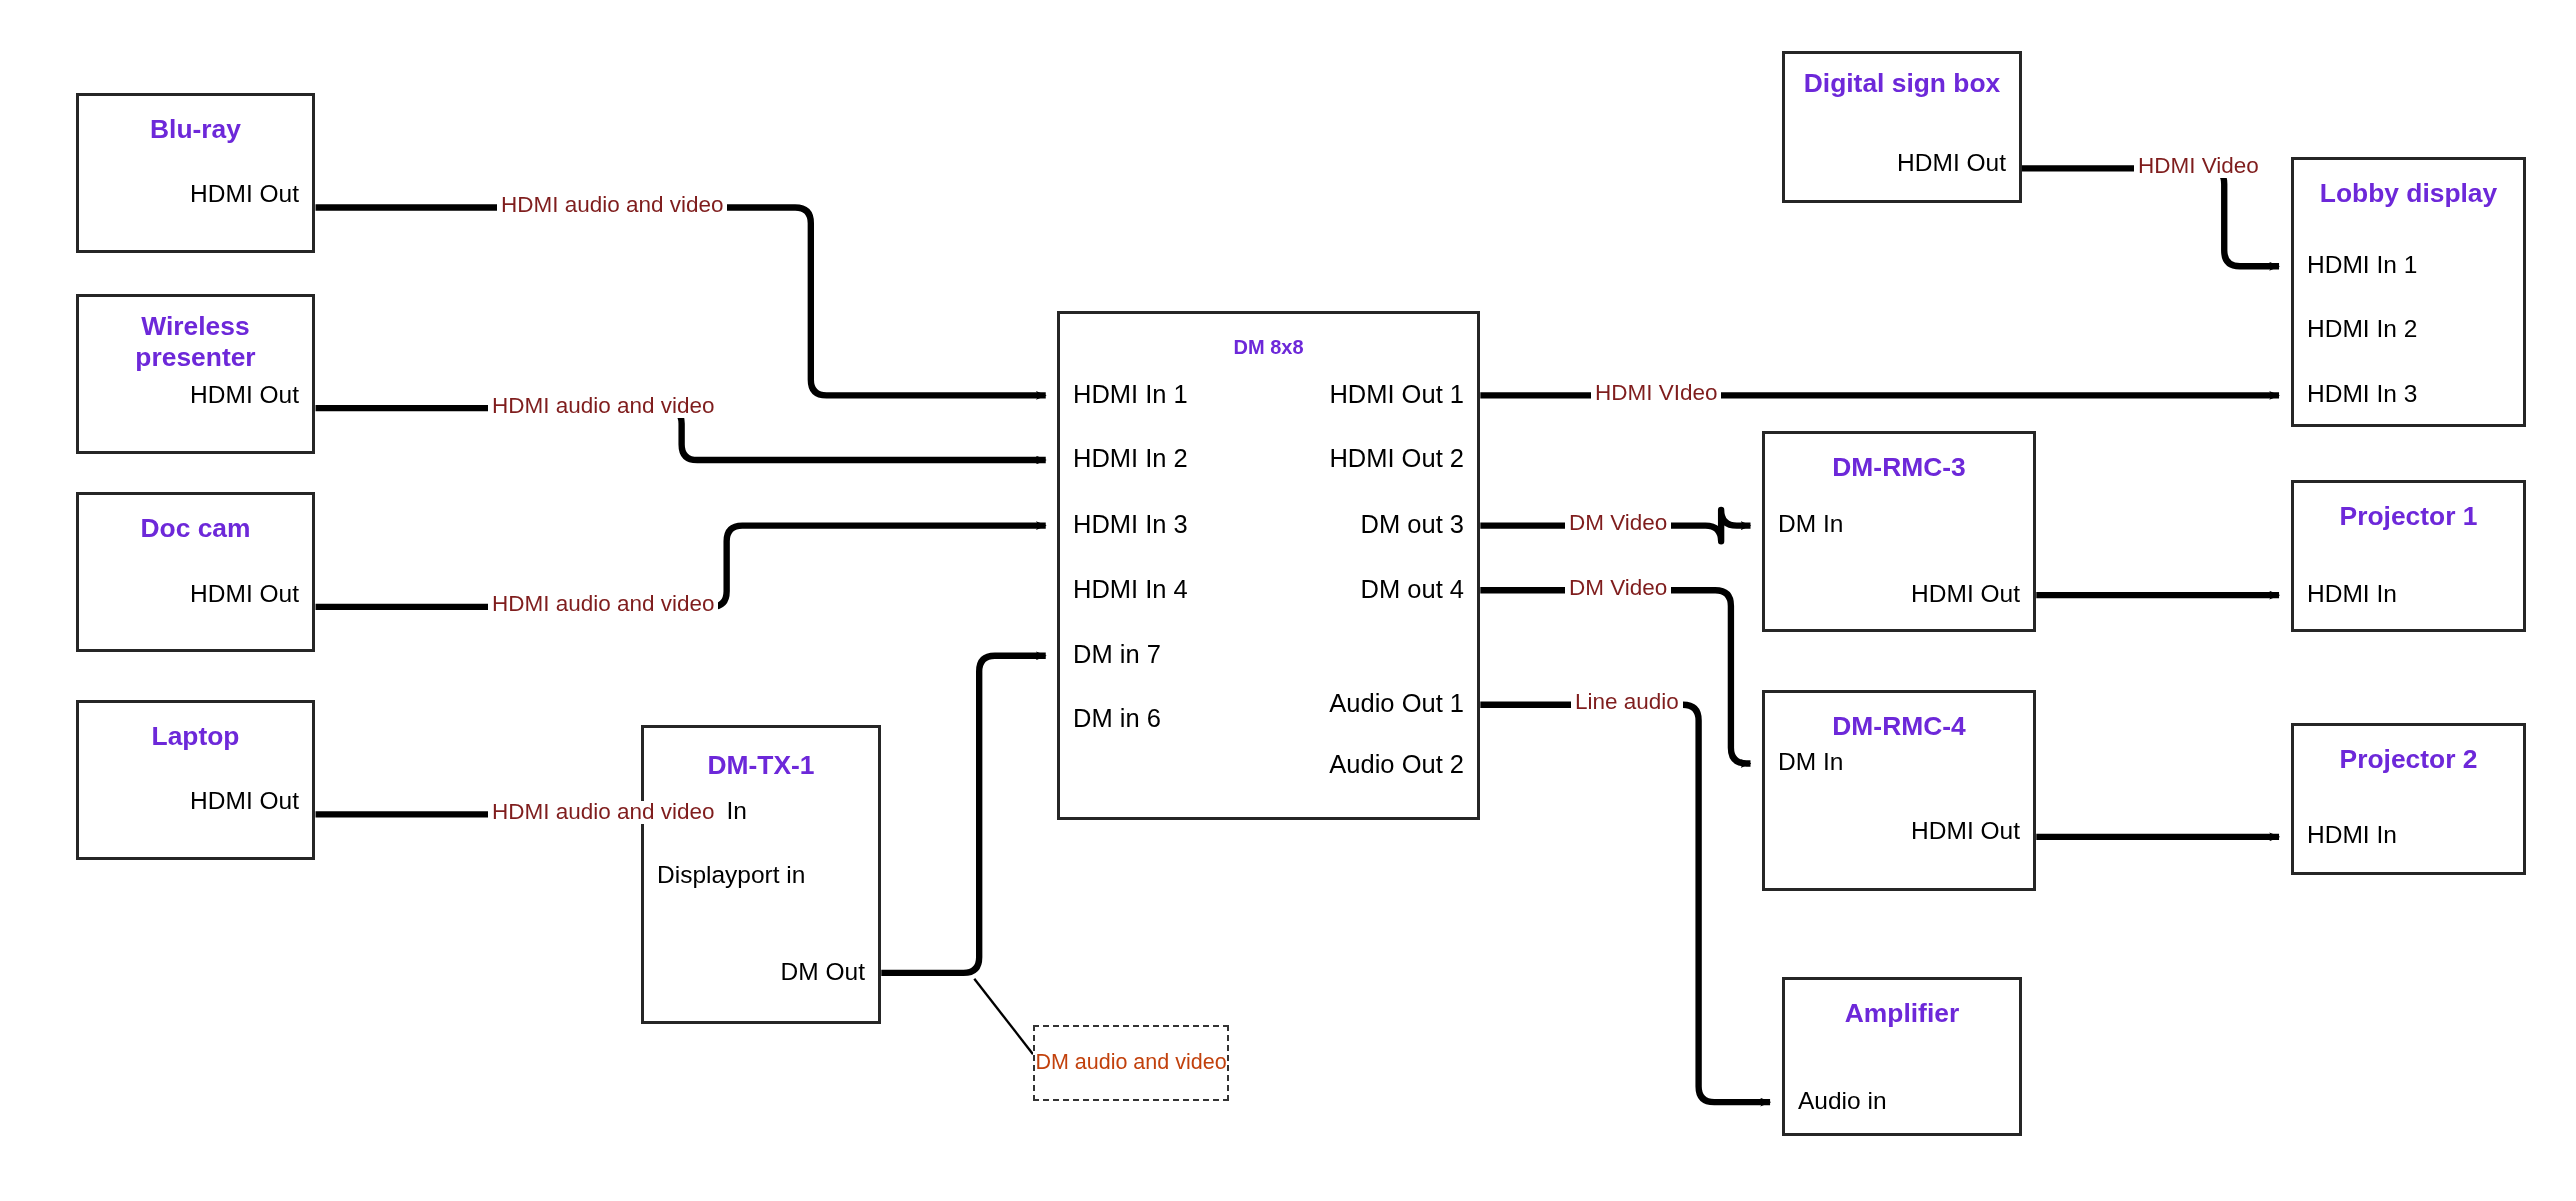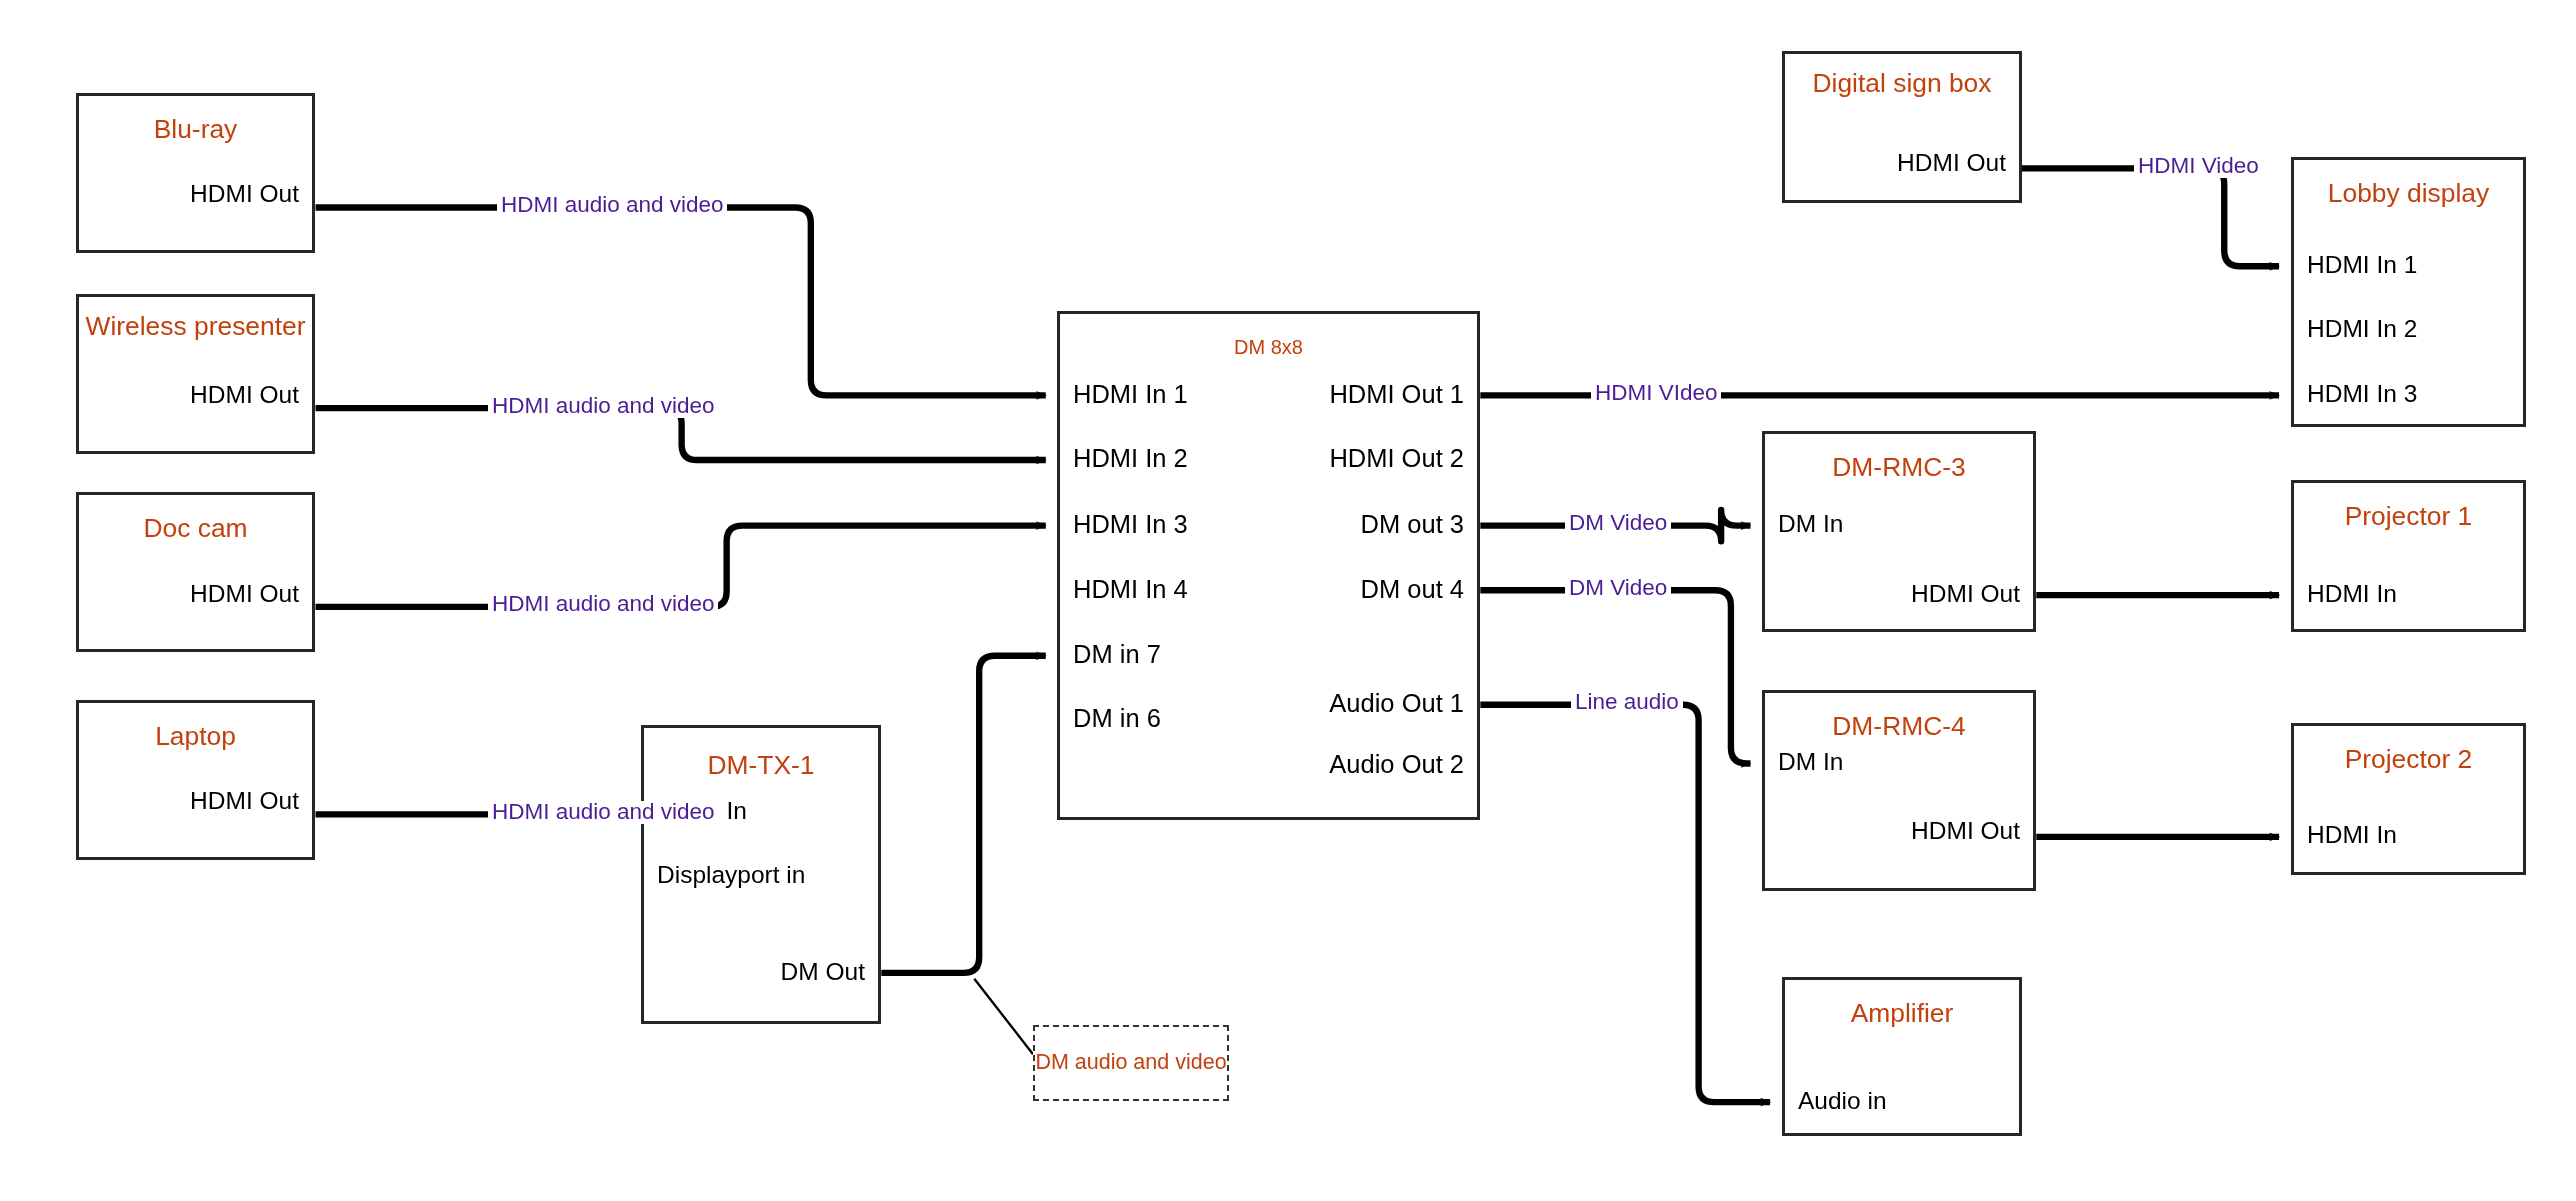--- a/index.html
+++ b/index.html
@@ -28,22 +28,22 @@
     position: absolute;
     box-sizing: border-box;
     border: 3.9px solid #262626;
     background: #ffffff;
   }
   .node-title {
     position: absolute;
     left: 0;
     right: 0;
     text-align: center;
-    font-weight: normal;
-    color: #c2410c;
+    font-weight: bold;
+    color: #6d28d9;
     line-height: 1.18;
   }
   .port {
     position: absolute;
     color: #000000;
     white-space: nowrap;
     line-height: 1;
   }
   .port.left  { text-align: left; }
   .port.right { text-align: right; }
@@ -53,21 +53,21 @@
     border: 2.9px dashed #333333;
     background: #ffffff;
     display: flex;
     align-items: center;
     justify-content: center;
     color: #c2410c;
     line-height: 1.2;
   }
   .wire-label {
     position: absolute;
-    color: #4c1d95;
+    color: #7f1d1d;
     white-space: nowrap;
     background: #ffffff;
     line-height: 1;
     padding: 0 3.9px;
   }
 </style>
 </head>
 <body>
 
 <div id="diagram-root">

